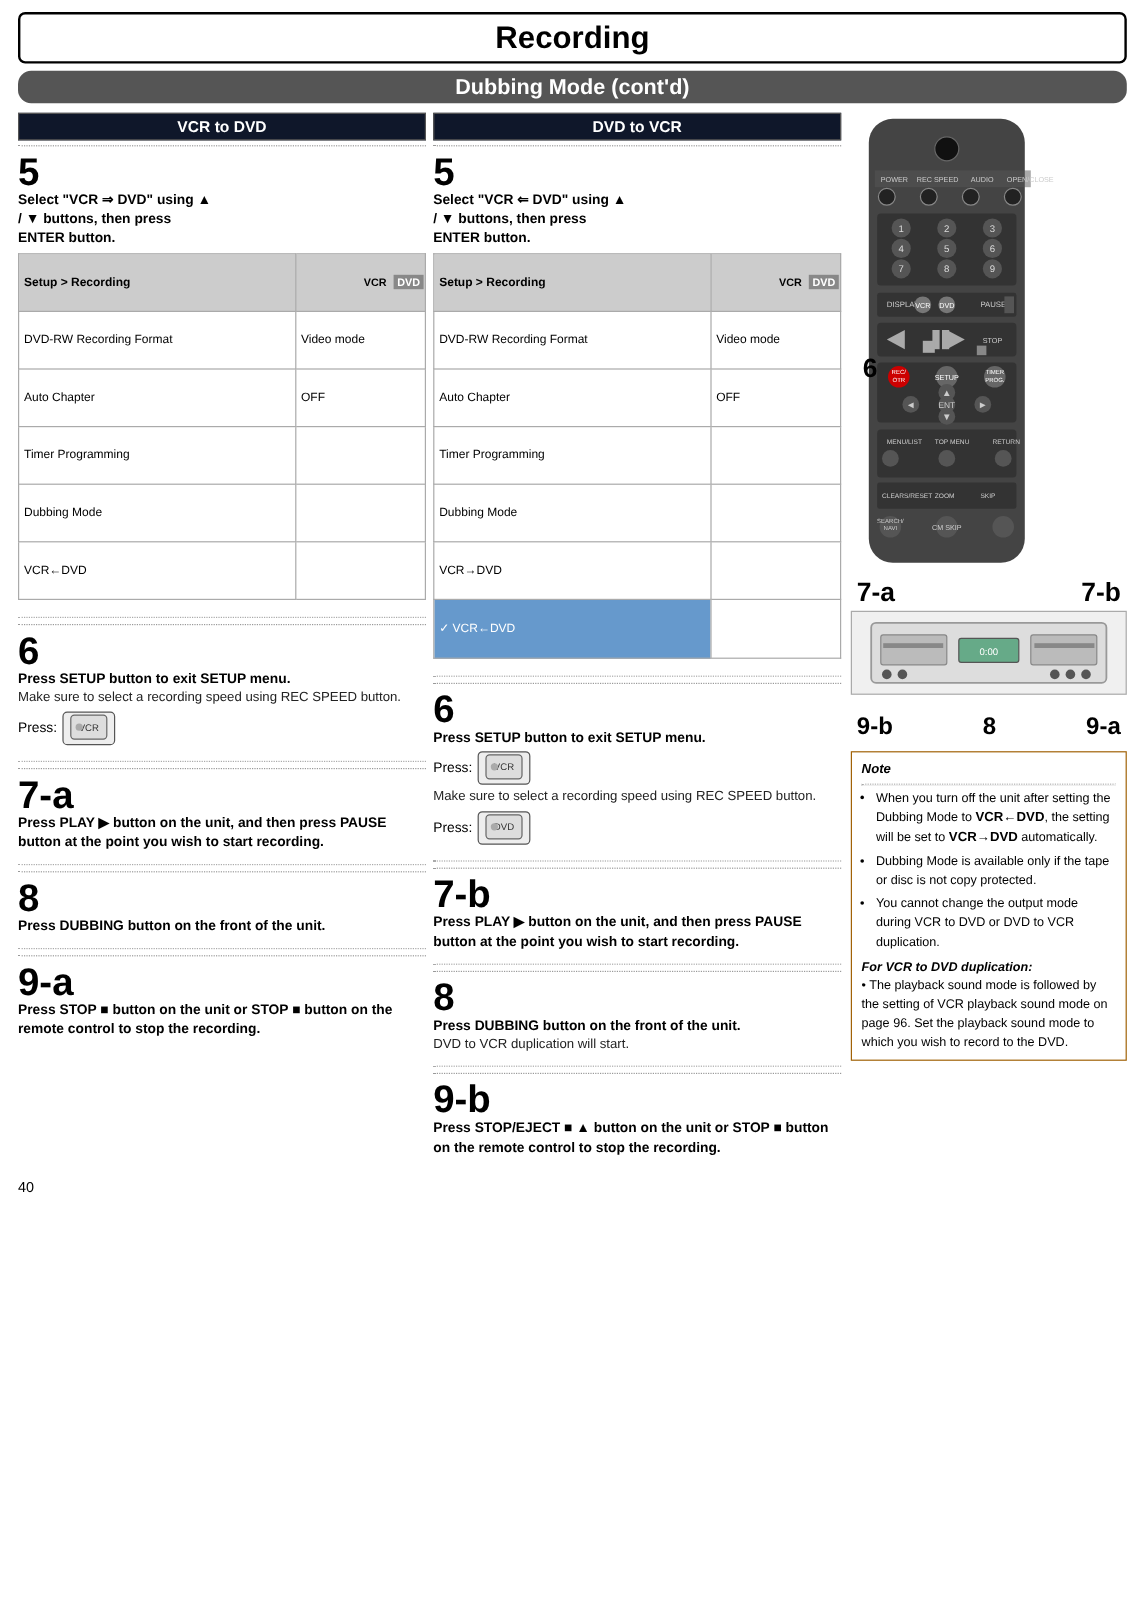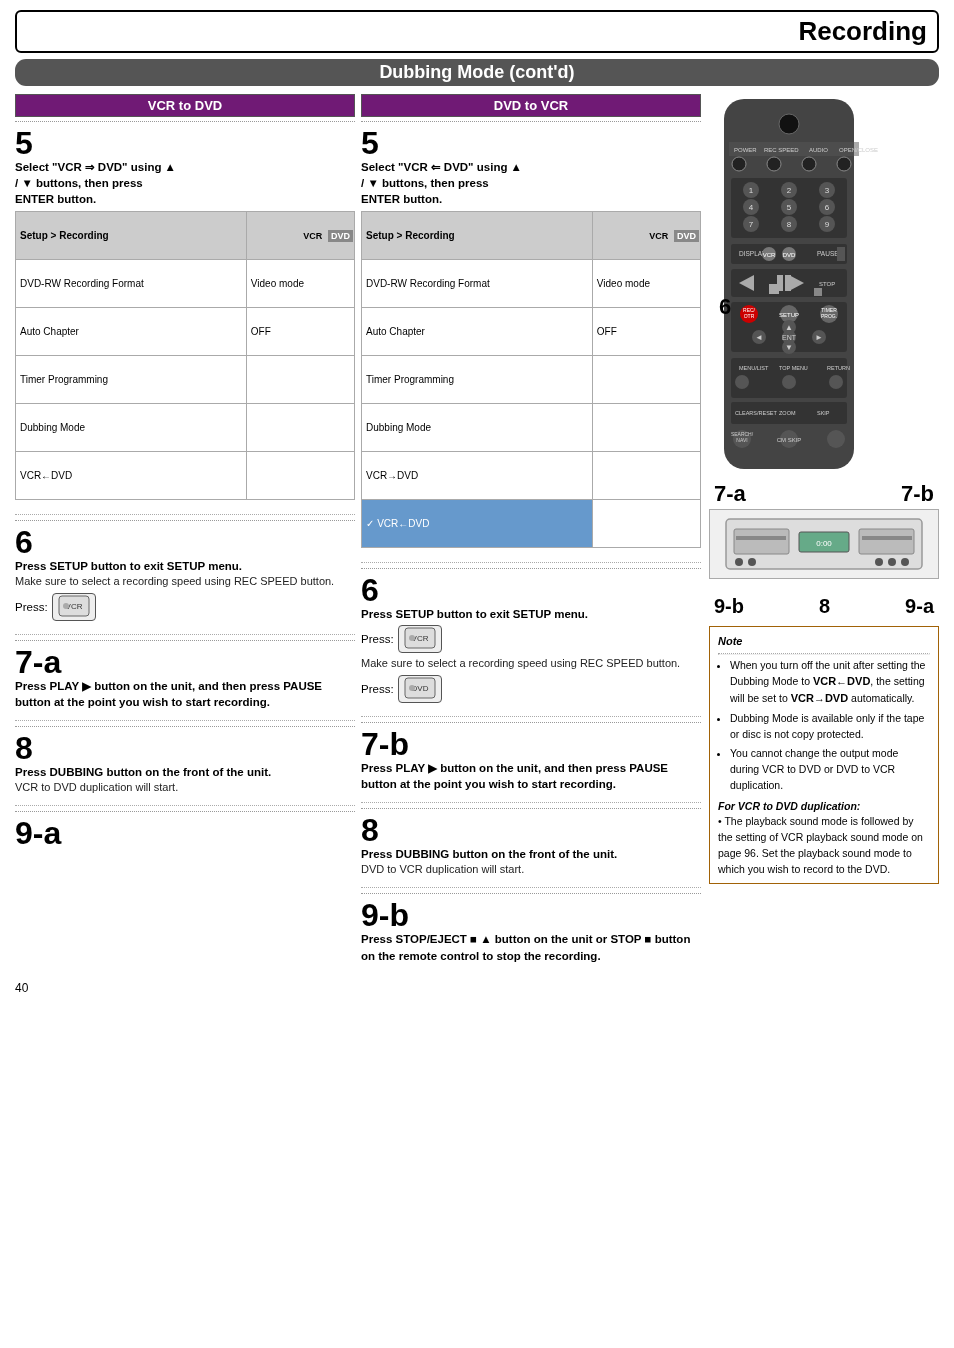--- a/index.html
+++ b/index.html
@@ -10,21 +10,21 @@
       min-height: 1348px;
       font-size: 12px;
       color: #000;
     }
     .page {
       width: 954px;
       padding: 10px 15px;
     }
     
     .page-title {
-      text-align: right;
+      text-align: center;
       font-size: 26px;
       font-weight: bold;
       border: 2px solid #000;
       border-radius: 6px;
       padding: 4px 10px;
       margin-bottom: 6px;
       display: inline-block;
       width: 100%;
     }
     .section-title {
@@ -49,21 +49,21 @@
     }
     .col {
       flex: 1;
     }
     .right-panel {
       width: 230px;
       flex-shrink: 0;
     }
     
     .col-header {
-      background: #701a75;
+      background: #0f172a;
       color: #fff;
       text-align: center;
       font-weight: bold;
       font-size: 13px;
       padding: 3px 6px;
       margin-bottom: 4px;
       border: 1px solid #555;
     }
     
     .step-number {
@@ -262,29 +262,29 @@
           </div>
         </div>
 
         <hr class="dotted-sep">
 
         <div class="step-block">
           <div class="step-number">8</div>
           <div class="step-text">
             <b>Press DUBBING button on the front of the unit.</b>
           </div>
-          <div class="step-sub">
-            VCR to DVD duplication will start.
-          </div>
         </div>
 
         <hr class="dotted-sep">
 
         <div class="step-block">
           <div class="step-number">9-a</div>
+          <div class="step-text">
+            <b>Press STOP ■ button on the unit or STOP ■ button on the remote control to stop the recording.</b>
+          </div>
         </div>
       </div>
 
       <div class="col">
         <div class="col-header">DVD to VCR</div>
 
         <div class="step-block">
           <div class="step-number">5</div>
           <div class="step-text">
             <b>Select "VCR ⇐ DVD" using ▲<br>/ ▼ buttons, then press<br>ENTER button.</b>

